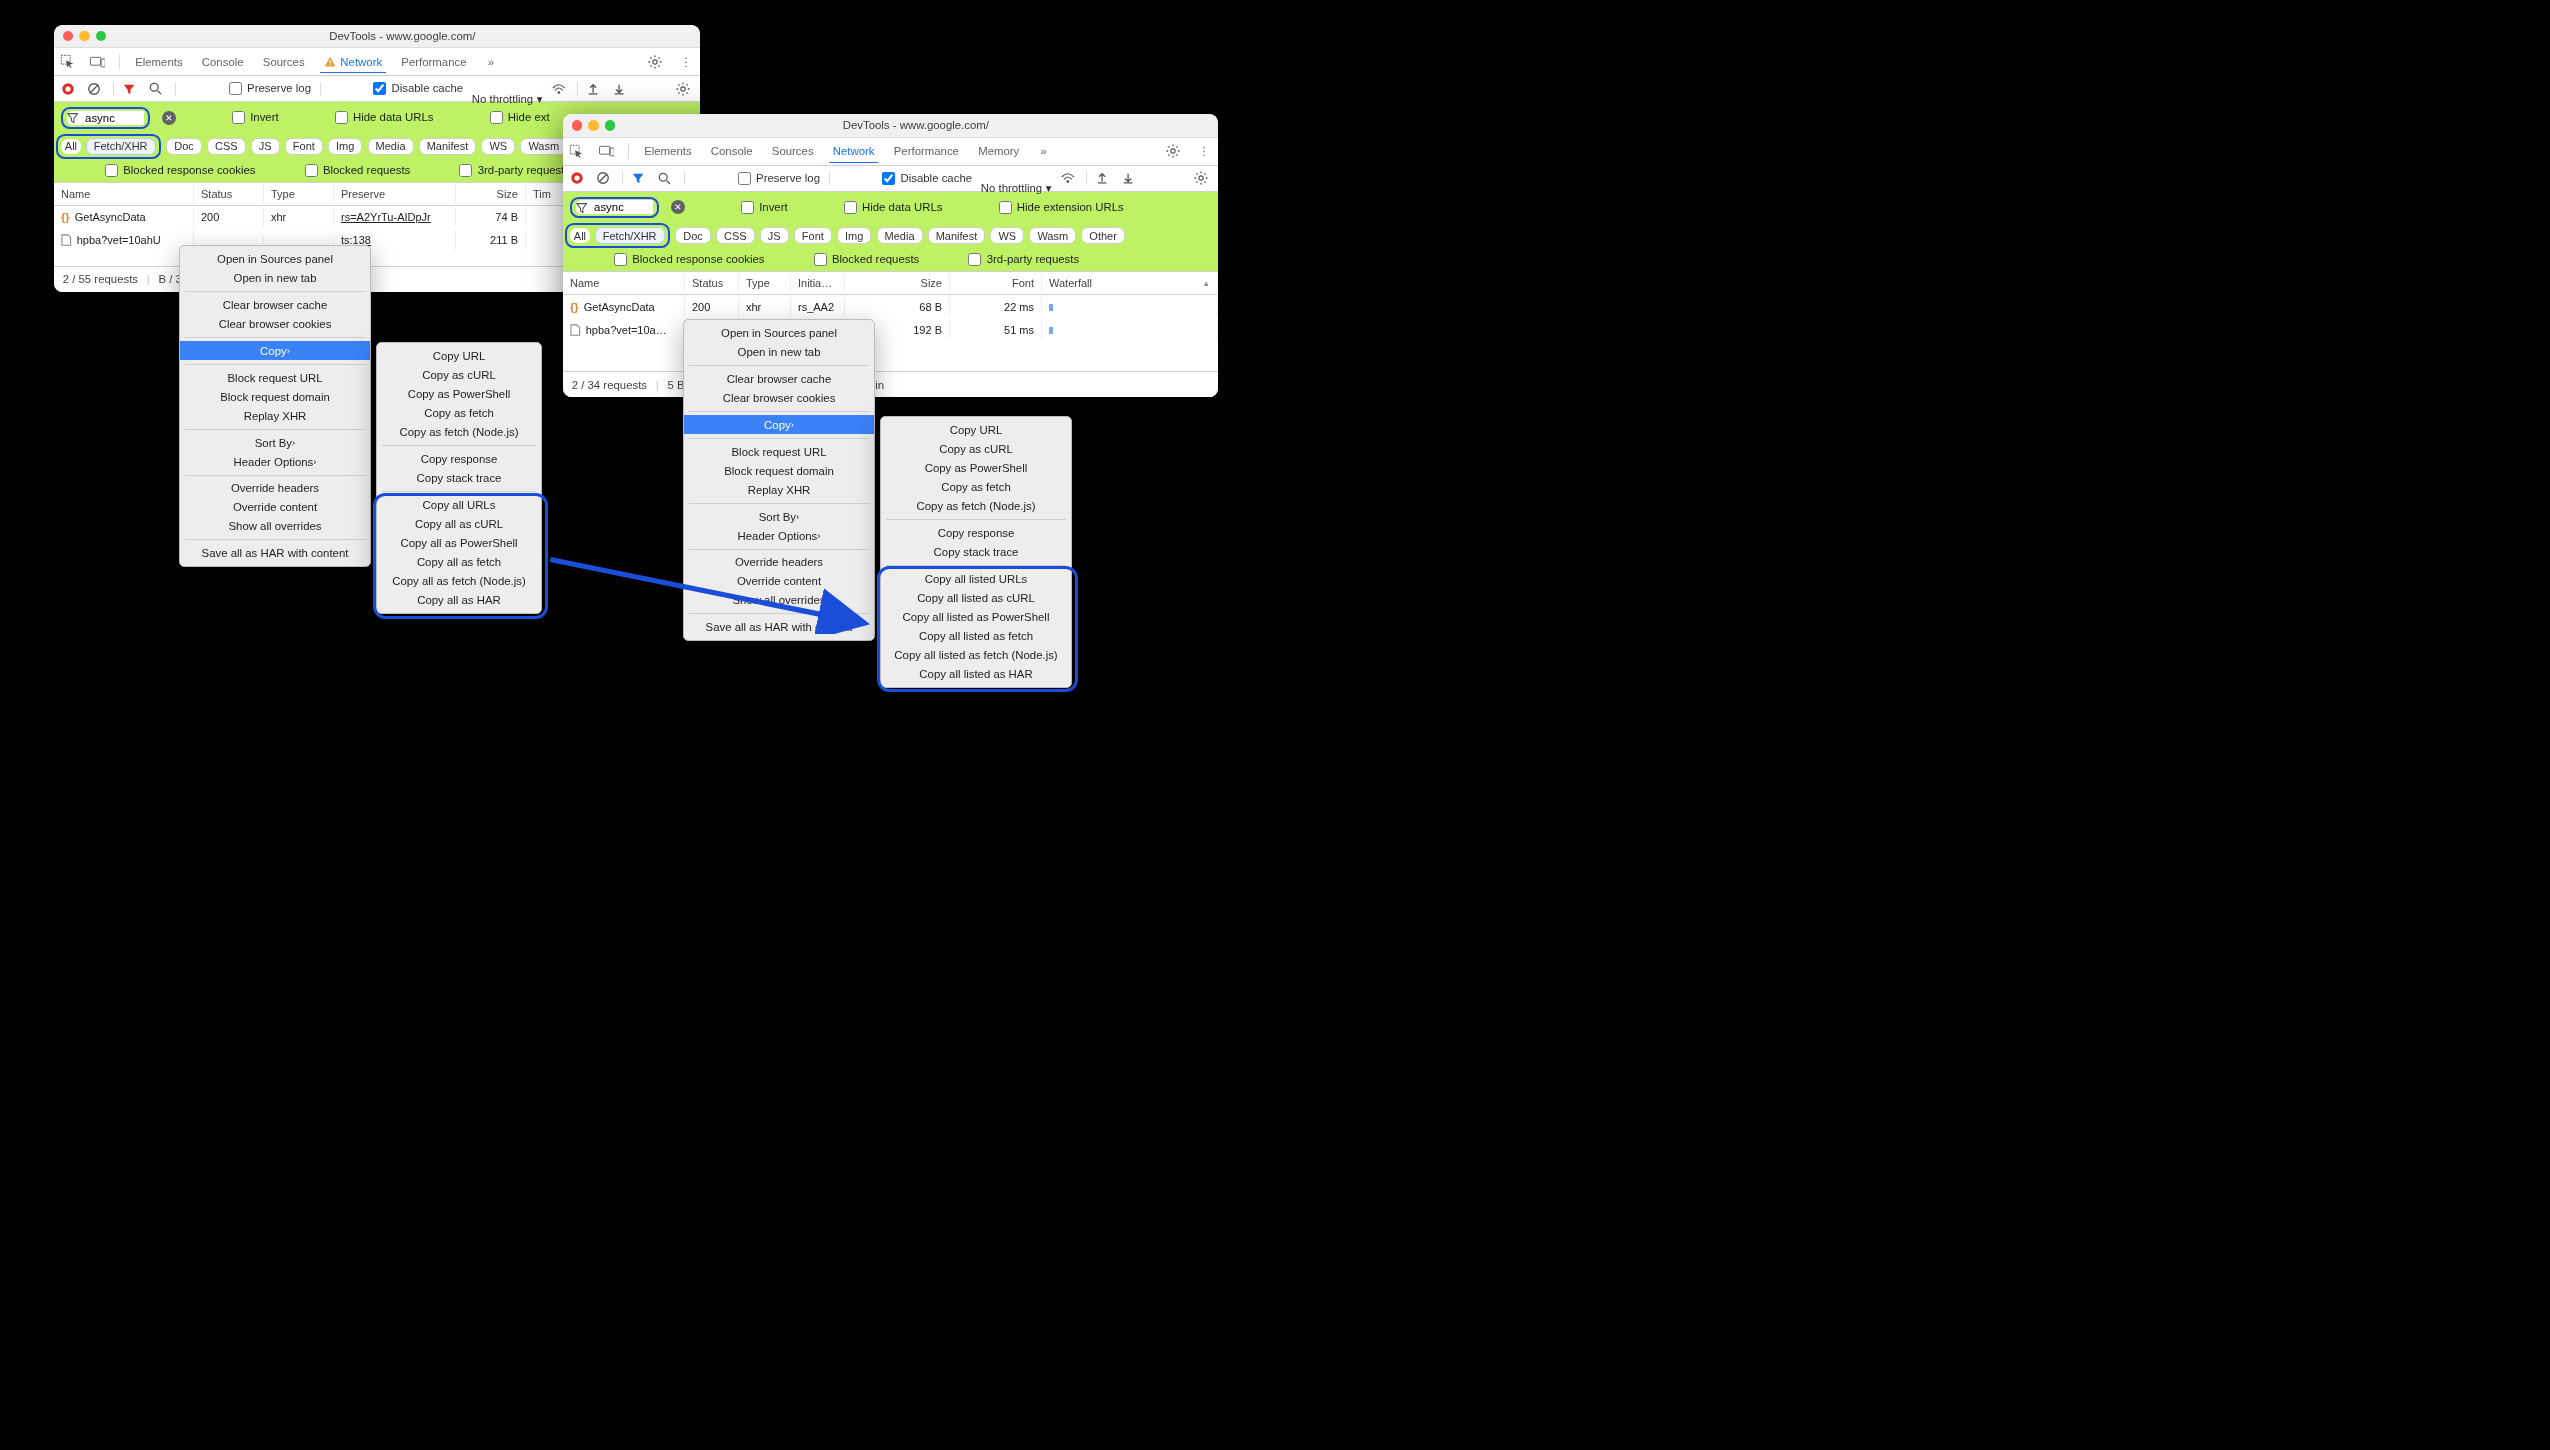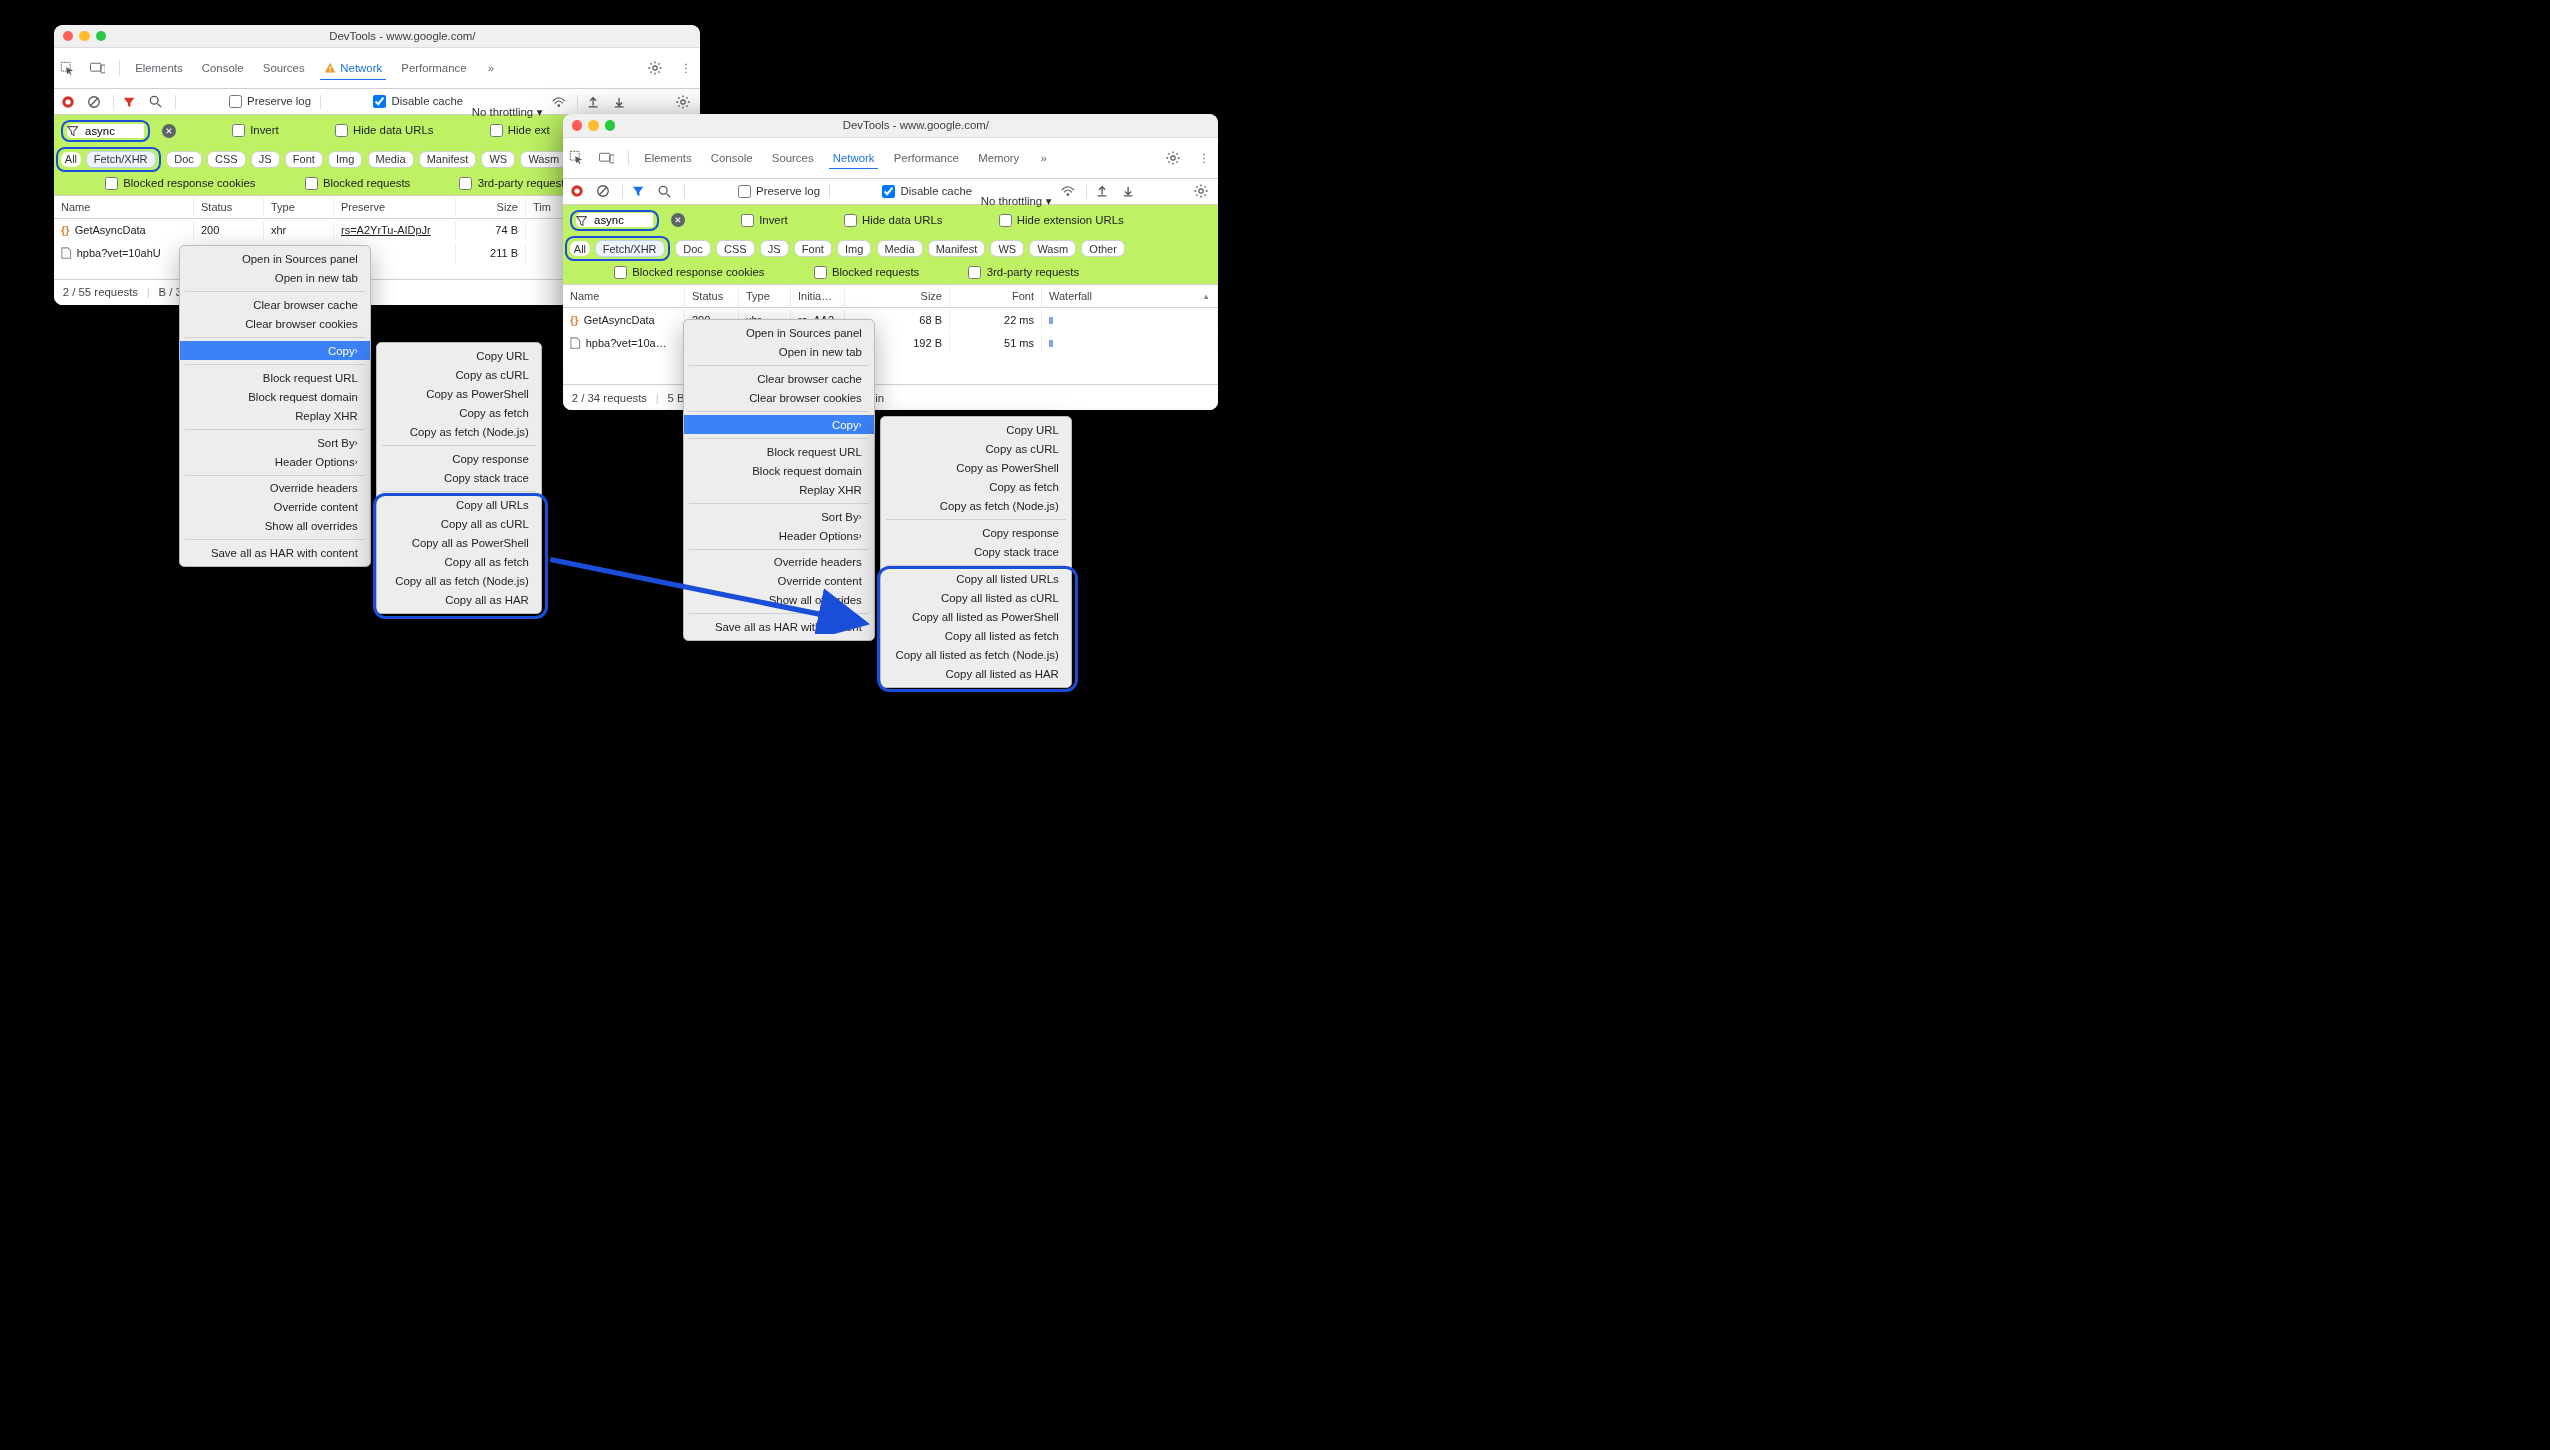--- a/index.html
+++ b/index.html
@@ -32,21 +32,21 @@
   }
   .traffic { display:flex; gap:6.1px; }
   .traffic .dot { width:10.5px; height:10.5px; border-radius:50%; }
   .dot-close { background:#ff5f57; }
   .dot-min   { background:#febc2e; }
   .dot-max   { background:#28c840; }
   .titlebar-title { flex:1; text-align:center; font-size:11.4px; color:#3c3c3c; font-weight:500; }
 
   
   .tabsrow {
-    height:41px;
+    height:28px;
     display:flex;
     align-items:center;
     padding:0 5.2px;
     gap:12.2px;
     border-bottom:0.9px solid #d0d0d0;
     background:#fff;
   }
   .tabsrow .iconbtn { width:17.5px; height:17.5px; display:flex; align-items:center; justify-content:center; color:#555; }
   .tab { font-size:11.4px; color:#5f6368; padding:5.2px 3.5px; cursor:pointer; white-space:nowrap; }
   .tab.active { color:#1a73e8; border-bottom:1.7px solid #1a73e8; margin-bottom:-0.9px; padding-bottom:4.4px; }
@@ -150,21 +150,21 @@
     box-shadow:0 8.7px 26px rgba(0,0,0,.3);
     padding:3.5px 0;
     font-size:11.4px;
     color:#222;
     min-width:192px;
   }
   .ctxitem {
     padding:3.5px 12.2px;
     white-space:nowrap;
     display:flex;
-    justify-content:flex-end;
+    justify-content:center;
     align-items:center;
     cursor:pointer;
   }
   .ctxitem.sel { background:#3b82f6; color:#fff; }
   .ctxsep { height:0.9px; background:#cfcfcf; margin:3.5px 5.2px; }
   .ctxitem .chev { font-size:9.6px; color:inherit; }
 
   
   .bluebox {
     position:absolute;

